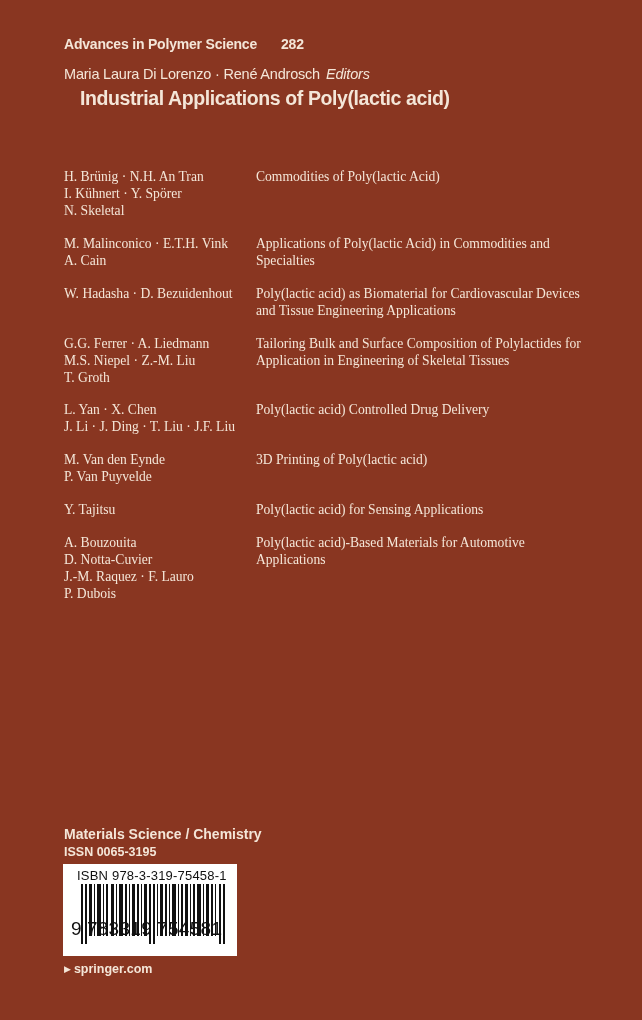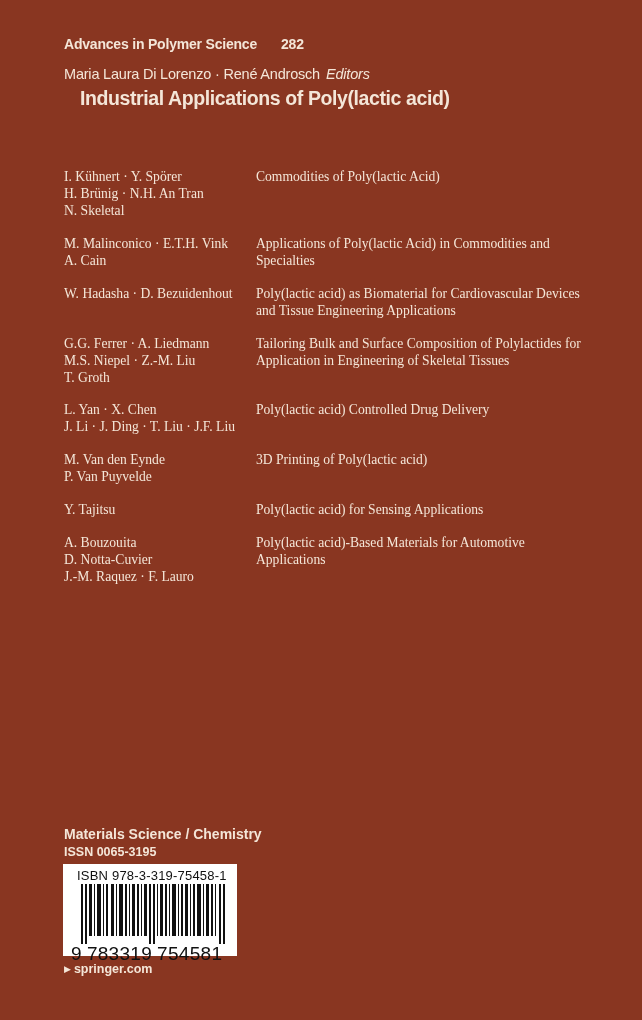--- a/index.html
+++ b/index.html
@@ -54,21 +54,21 @@
   .isbn-text {
     position: absolute; left: 14px; top: 4px;
     font-family: Liberation Sans, sans-serif;
     font-size: 13px; color: #111; white-space: nowrap; letter-spacing: 0.2px; text-align: right;
   }
   .bars {
     position: absolute; left: 18px; top: 20px; width: 146px; height: 52px;
   }
   .bars span { position: absolute; top: 0; bottom: 0; background: #111; }
   .digits {
-    position: absolute; left: 8px; top: 79px;
+    position: absolute; left: 8px; top: 54px;
     font-family: "Liberation Sans", "DejaVu Sans", sans-serif;
     font-size: 19px; color: #111; white-space: nowrap; letter-spacing: 0.3px;
     background: transparent;
   }
   .digits .gap { display: inline-block; width: 5px; }
   .springer {
     position: absolute; left: 64px; top: 962px;
     font-size: 12.5px; font-weight: bold; white-space: nowrap;
   }
   .springer .arrow { font-size: 9px; margin-right: 3px; vertical-align: 1px; }
@@ -81,22 +81,22 @@
 </div>
 
 <div class="editors sans">
   <span>Maria Laura Di Lorenzo · René Androsch</span><span class="role">Editors</span>
 </div>
 
 <div class="book-title sans">Industrial Applications of Poly(lactic acid)</div>
 
 <div class="chapter serif" style="top:168px;">
   <div class="authors">
+    <div>H. Brünig · N.H. An Tran</div>
     <div>I. Kühnert · Y. Spörer</div>
-    <div>H. Brünig · N.H. An Tran</div>
     <div>N. Skeletal</div>
   </div>
   <div class="ctitle">Commodities of Poly(lactic Acid)</div>
 </div>
 
 <div class="chapter serif" style="top:235px;">
   <div class="authors">
     <div>M. Malinconico · E.T.H. Vink</div>
     <div>A. Cain</div>
   </div>
@@ -140,20 +140,21 @@
     <div>Y. Tajitsu</div>
   </div>
   <div class="ctitle">Poly(lactic acid) for Sensing Applications</div>
 </div>
 
 <div class="chapter serif" style="top:534px;">
   <div class="authors">
     <div>A. Bouzouita</div>
     <div>D. Notta-Cuvier</div>
     <div>J.-M. Raquez · F. Lauro</div>
+    <div>P. Dubois</div>
   </div>
   <div class="ctitle">Poly(lactic acid)-Based Materials for Automotive Applications</div>
 </div>
 
 <div class="subject sans">Materials Science / Chemistry</div>
 <div class="issn sans">ISSN 0065-3195</div>
 
 <div class="barcode-box">
   <div class="isbn-text">ISBN 978-3-319-75458-1</div>
   <div class="bars">

